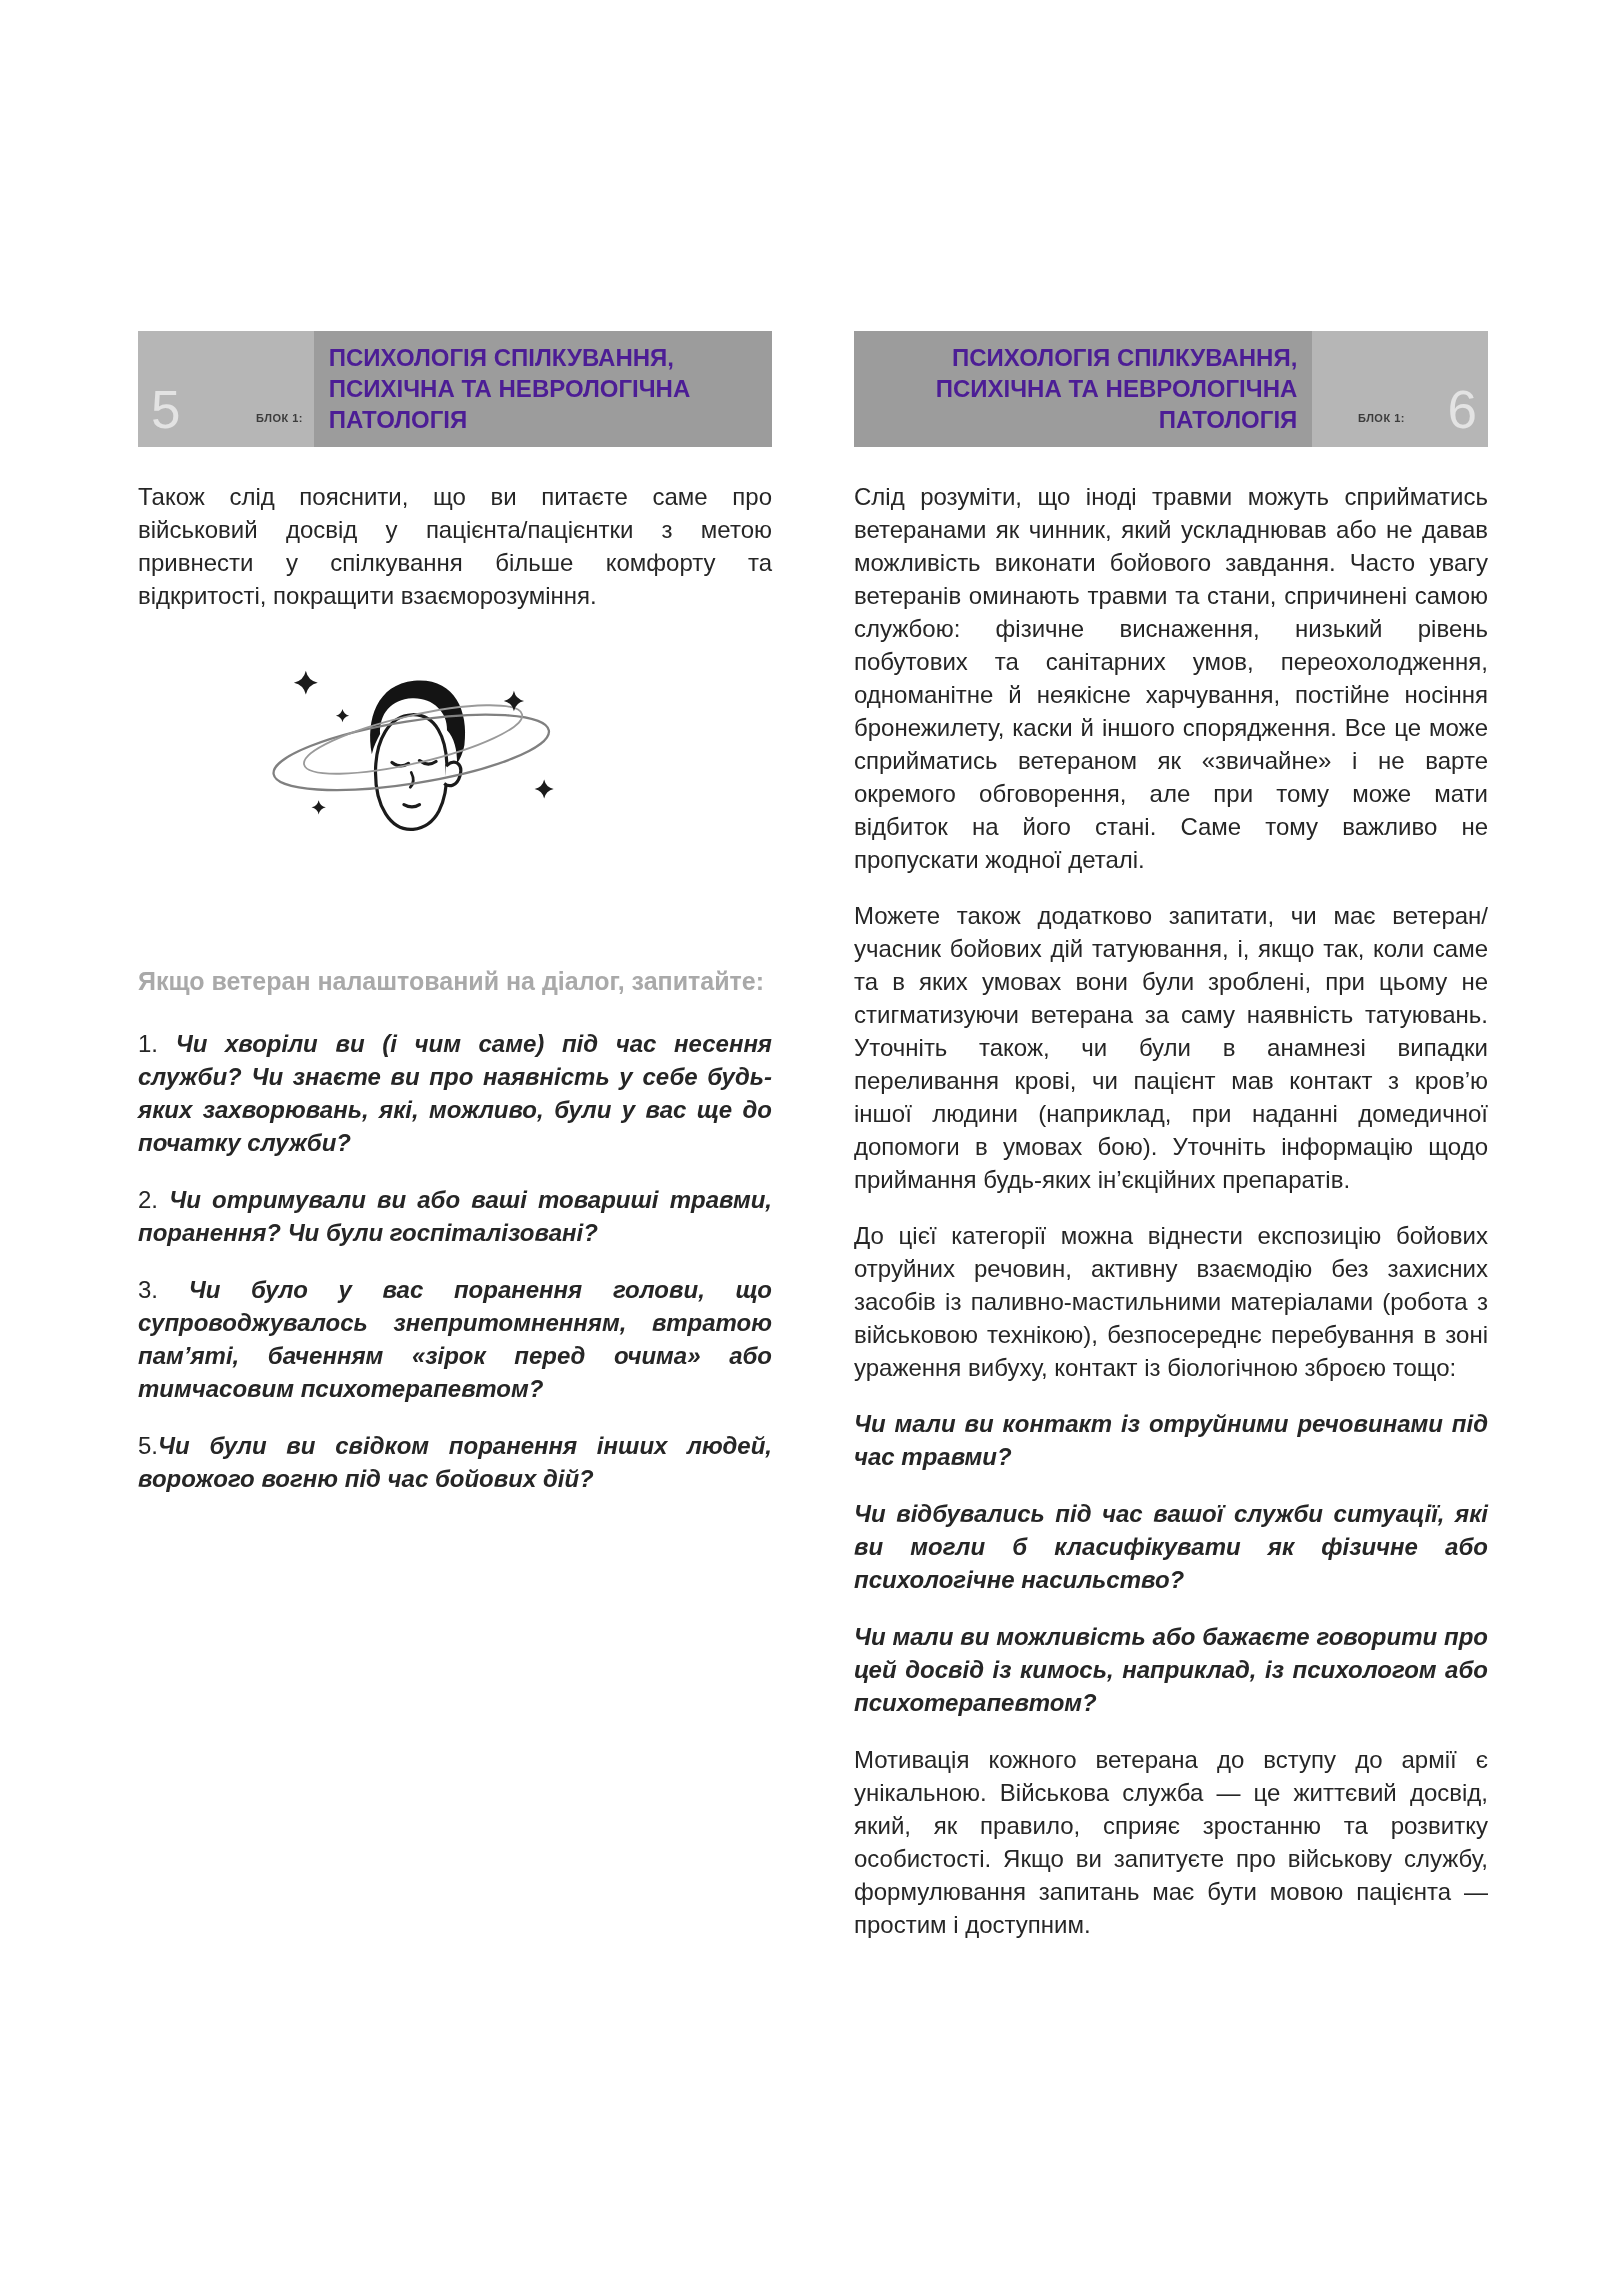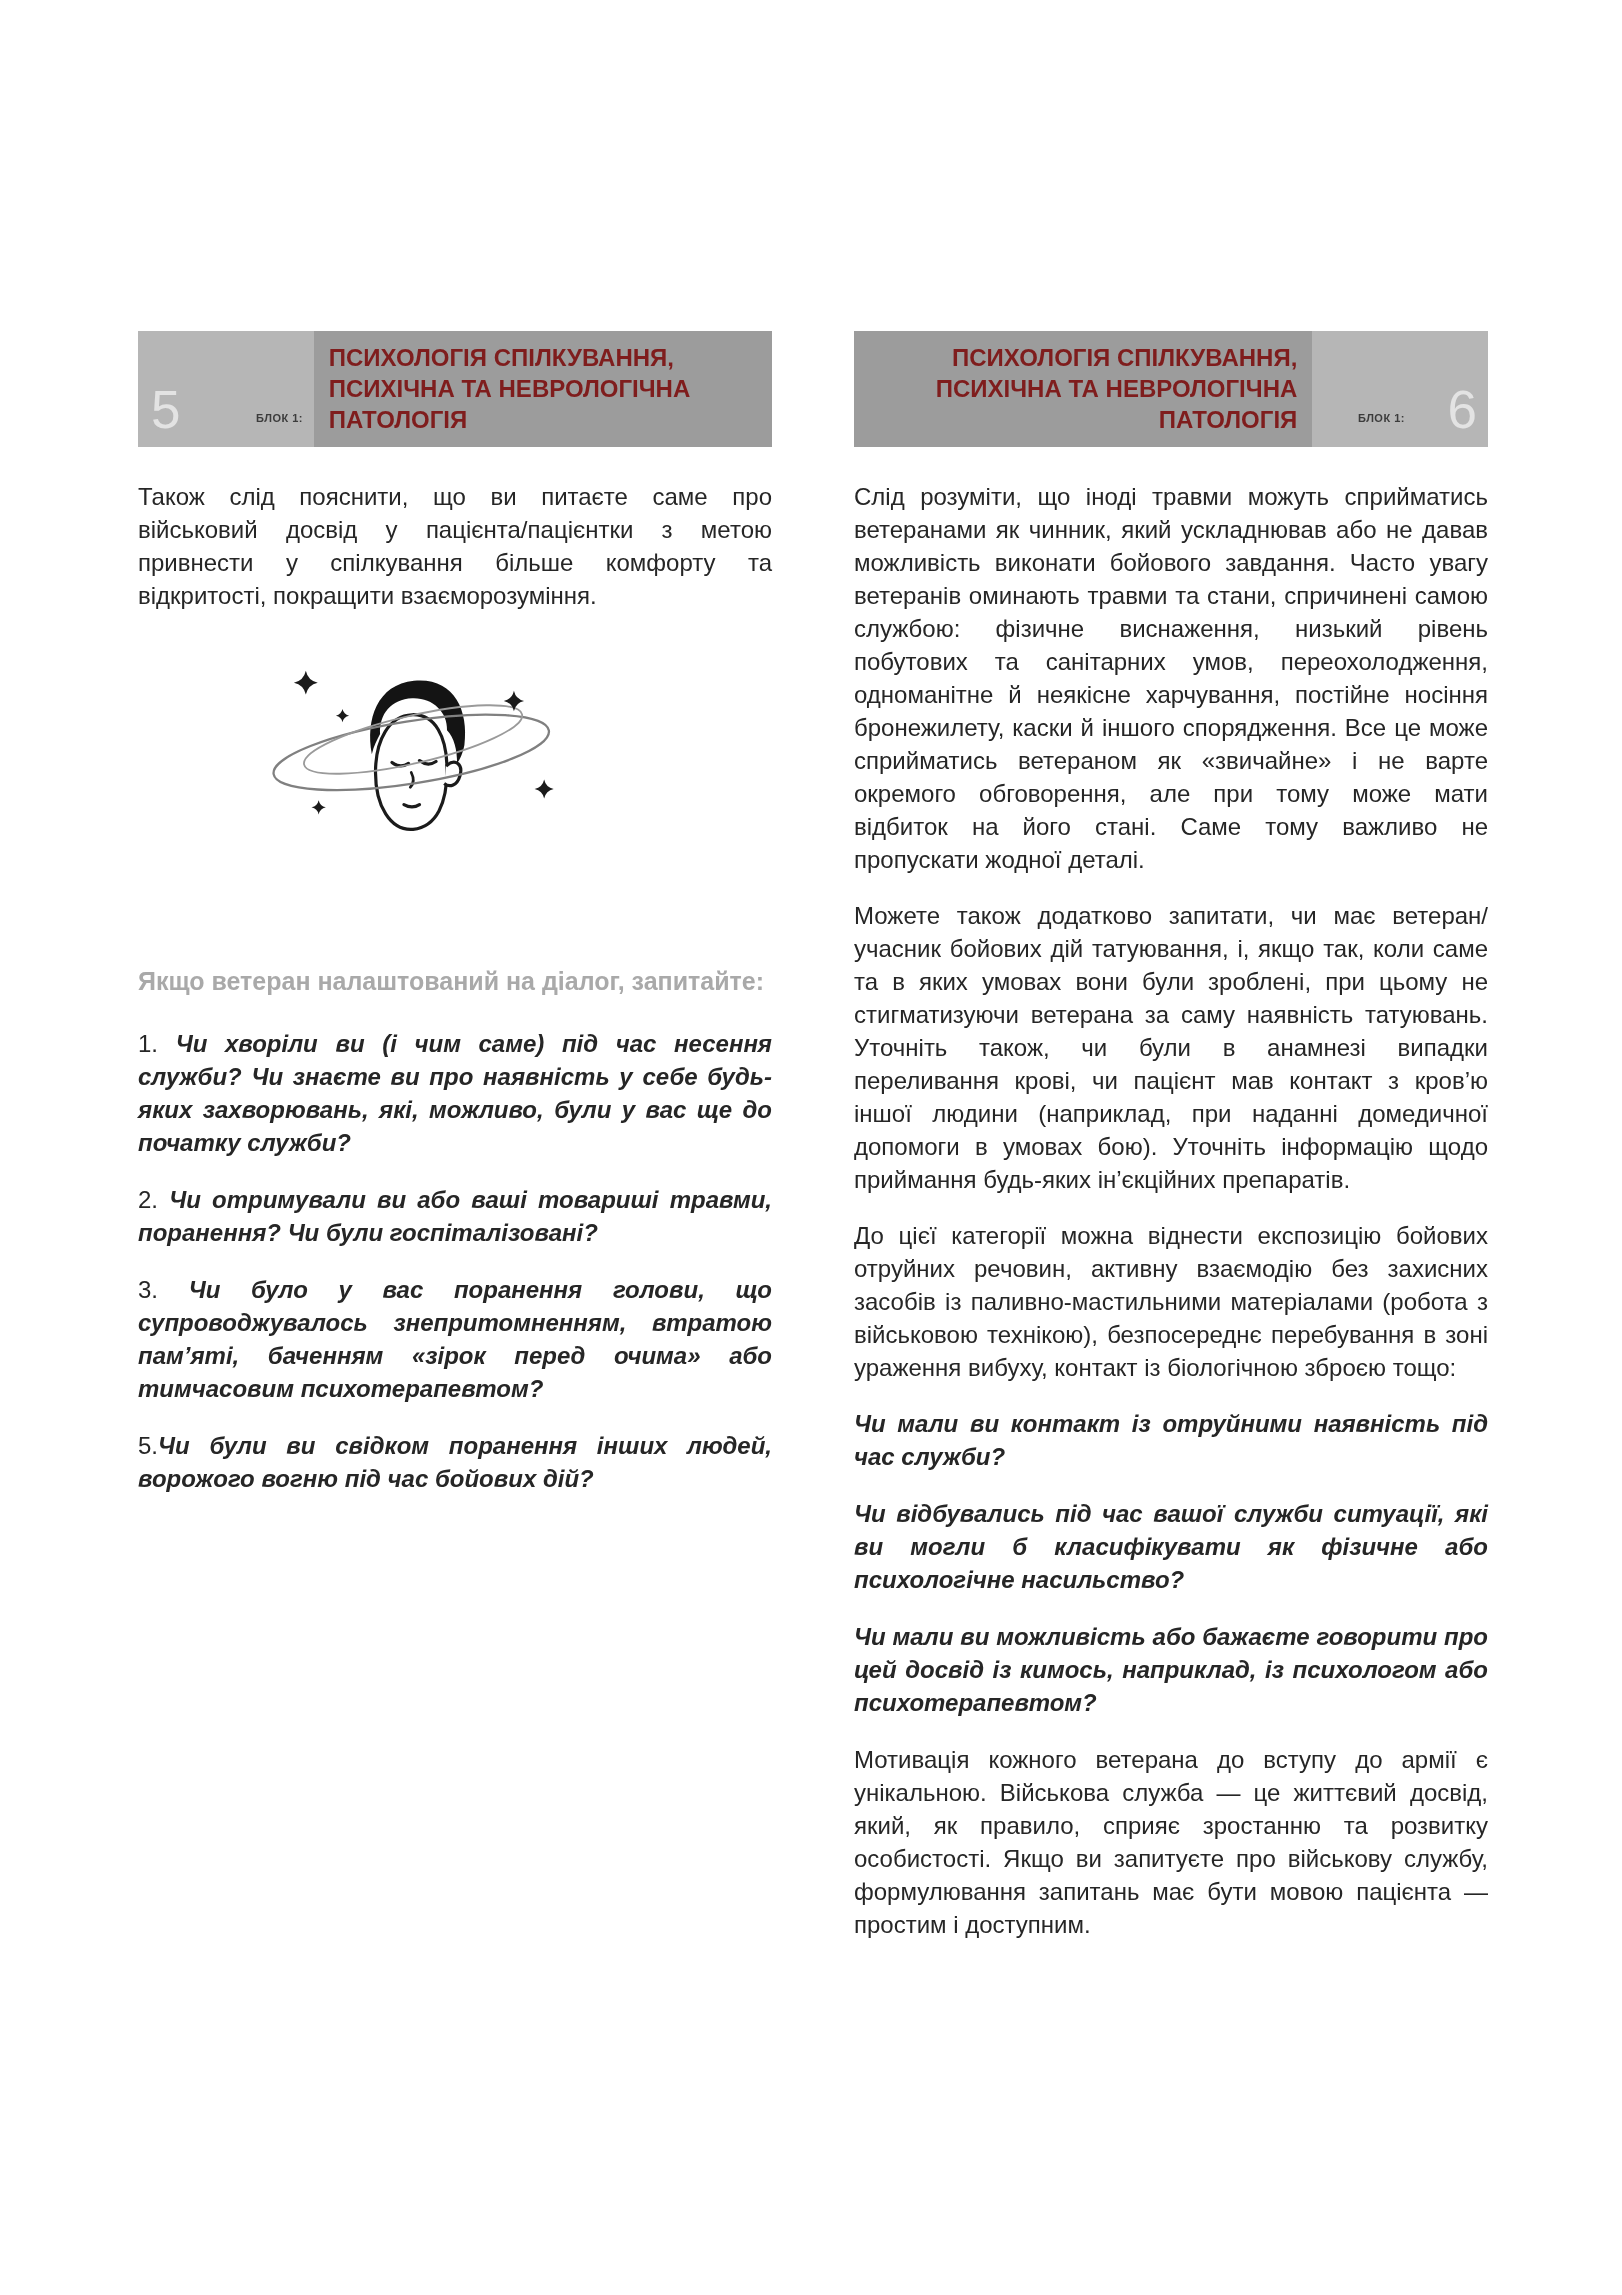--- a/index.html
+++ b/index.html
@@ -38,21 +38,21 @@
     color: #3c3c3c;
     font-weight: 700;
     letter-spacing: 0.5px;
     margin-bottom: 6.4px;
     white-space: nowrap;
     margin-left: 33px;
   }
   .title-box {
     flex: 1 1 auto;
     background: #9c9c9c;
-    color: #7f1d1d;
+    color: #4c1d95;
     font-weight: 700;
     font-size: 24px;
     line-height: 31px;
     padding: 11px 14.7px;
   }
   .title-box.right { text-align: right; }
 
   .para {
     font-size: 24px;
     line-height: 33px;
@@ -146,21 +146,21 @@
       <div class="pageno-box">
         <span class="block-label">БЛОК 1:</span>
         <span class="pageno">6</span>
       </div>
     </header>
 
     <p class="para">Слід розуміти, що іноді травми можуть сприйматись ветеранами як чинник, який ускладнював або не давав можливість виконати бойового завдання. Часто увагу ветеранів оминають травми та стани, спричинені самою службою: фізичне виснаження, низький рівень побутових та санітарних умов, переохолодження, одноманітне й неякісне харчування, постійне носіння бронежилету, каски й іншого спорядження. Все це може сприйматись ветераном як «звичайне» і не варте окремого обговорення, але при тому може мати відбиток на його стані. Саме тому важливо не пропускати жодної деталі.</p>
     <p class="para">Можете також додатково запитати, чи має ветеран/учасник бойових дій татуювання, і, якщо так, коли саме та в яких умовах вони були зроблені, при цьому не стигматизуючи ветерана за саму наявність татуювань. Уточніть також, чи були в анамнезі випадки переливання крові, чи пацієнт мав контакт з кров’ю іншої людини (наприклад, при наданні домедичної допомоги в умовах бою). Уточніть інформацію щодо приймання будь-яких ін’єкційних препаратів.</p>
     <p class="para">До цієї категорії можна віднести експозицію бойових отруйних речовин, активну взаємодію без захисних засобів із паливно-мастильними матеріалами (робота з військовою технікою), безпосереднє перебування в зоні ураження вибуху, контакт із біологічною зброєю тощо:</p>
 
-    <p class="question">Чи мали ви контакт із отруйними наявність під час служби?</p>
+    <p class="question">Чи мали ви контакт із отруйними речовинами під час травми?</p>
     <p class="question">Чи відбувались під час вашої служби ситуації, які ви могли б класифікувати як фізичне або психологічне насильство?</p>
     <p class="question">Чи мали ви можливість або бажаєте говорити про цей досвід із кимось, наприклад, із психологом або психотерапевтом?</p>
 
     <p class="para closing">Мотивація кожного ветерана до вступу до армії є унікальною. Військова служба — це життєвий досвід, який, як правило, сприяє зростанню та розвитку особистості. Якщо ви запитуєте про військову службу, формулювання запитань має бути мовою пацієнта — простим і доступним.</p>
   </section>
 
 </div>
 
 
 </body></html>

